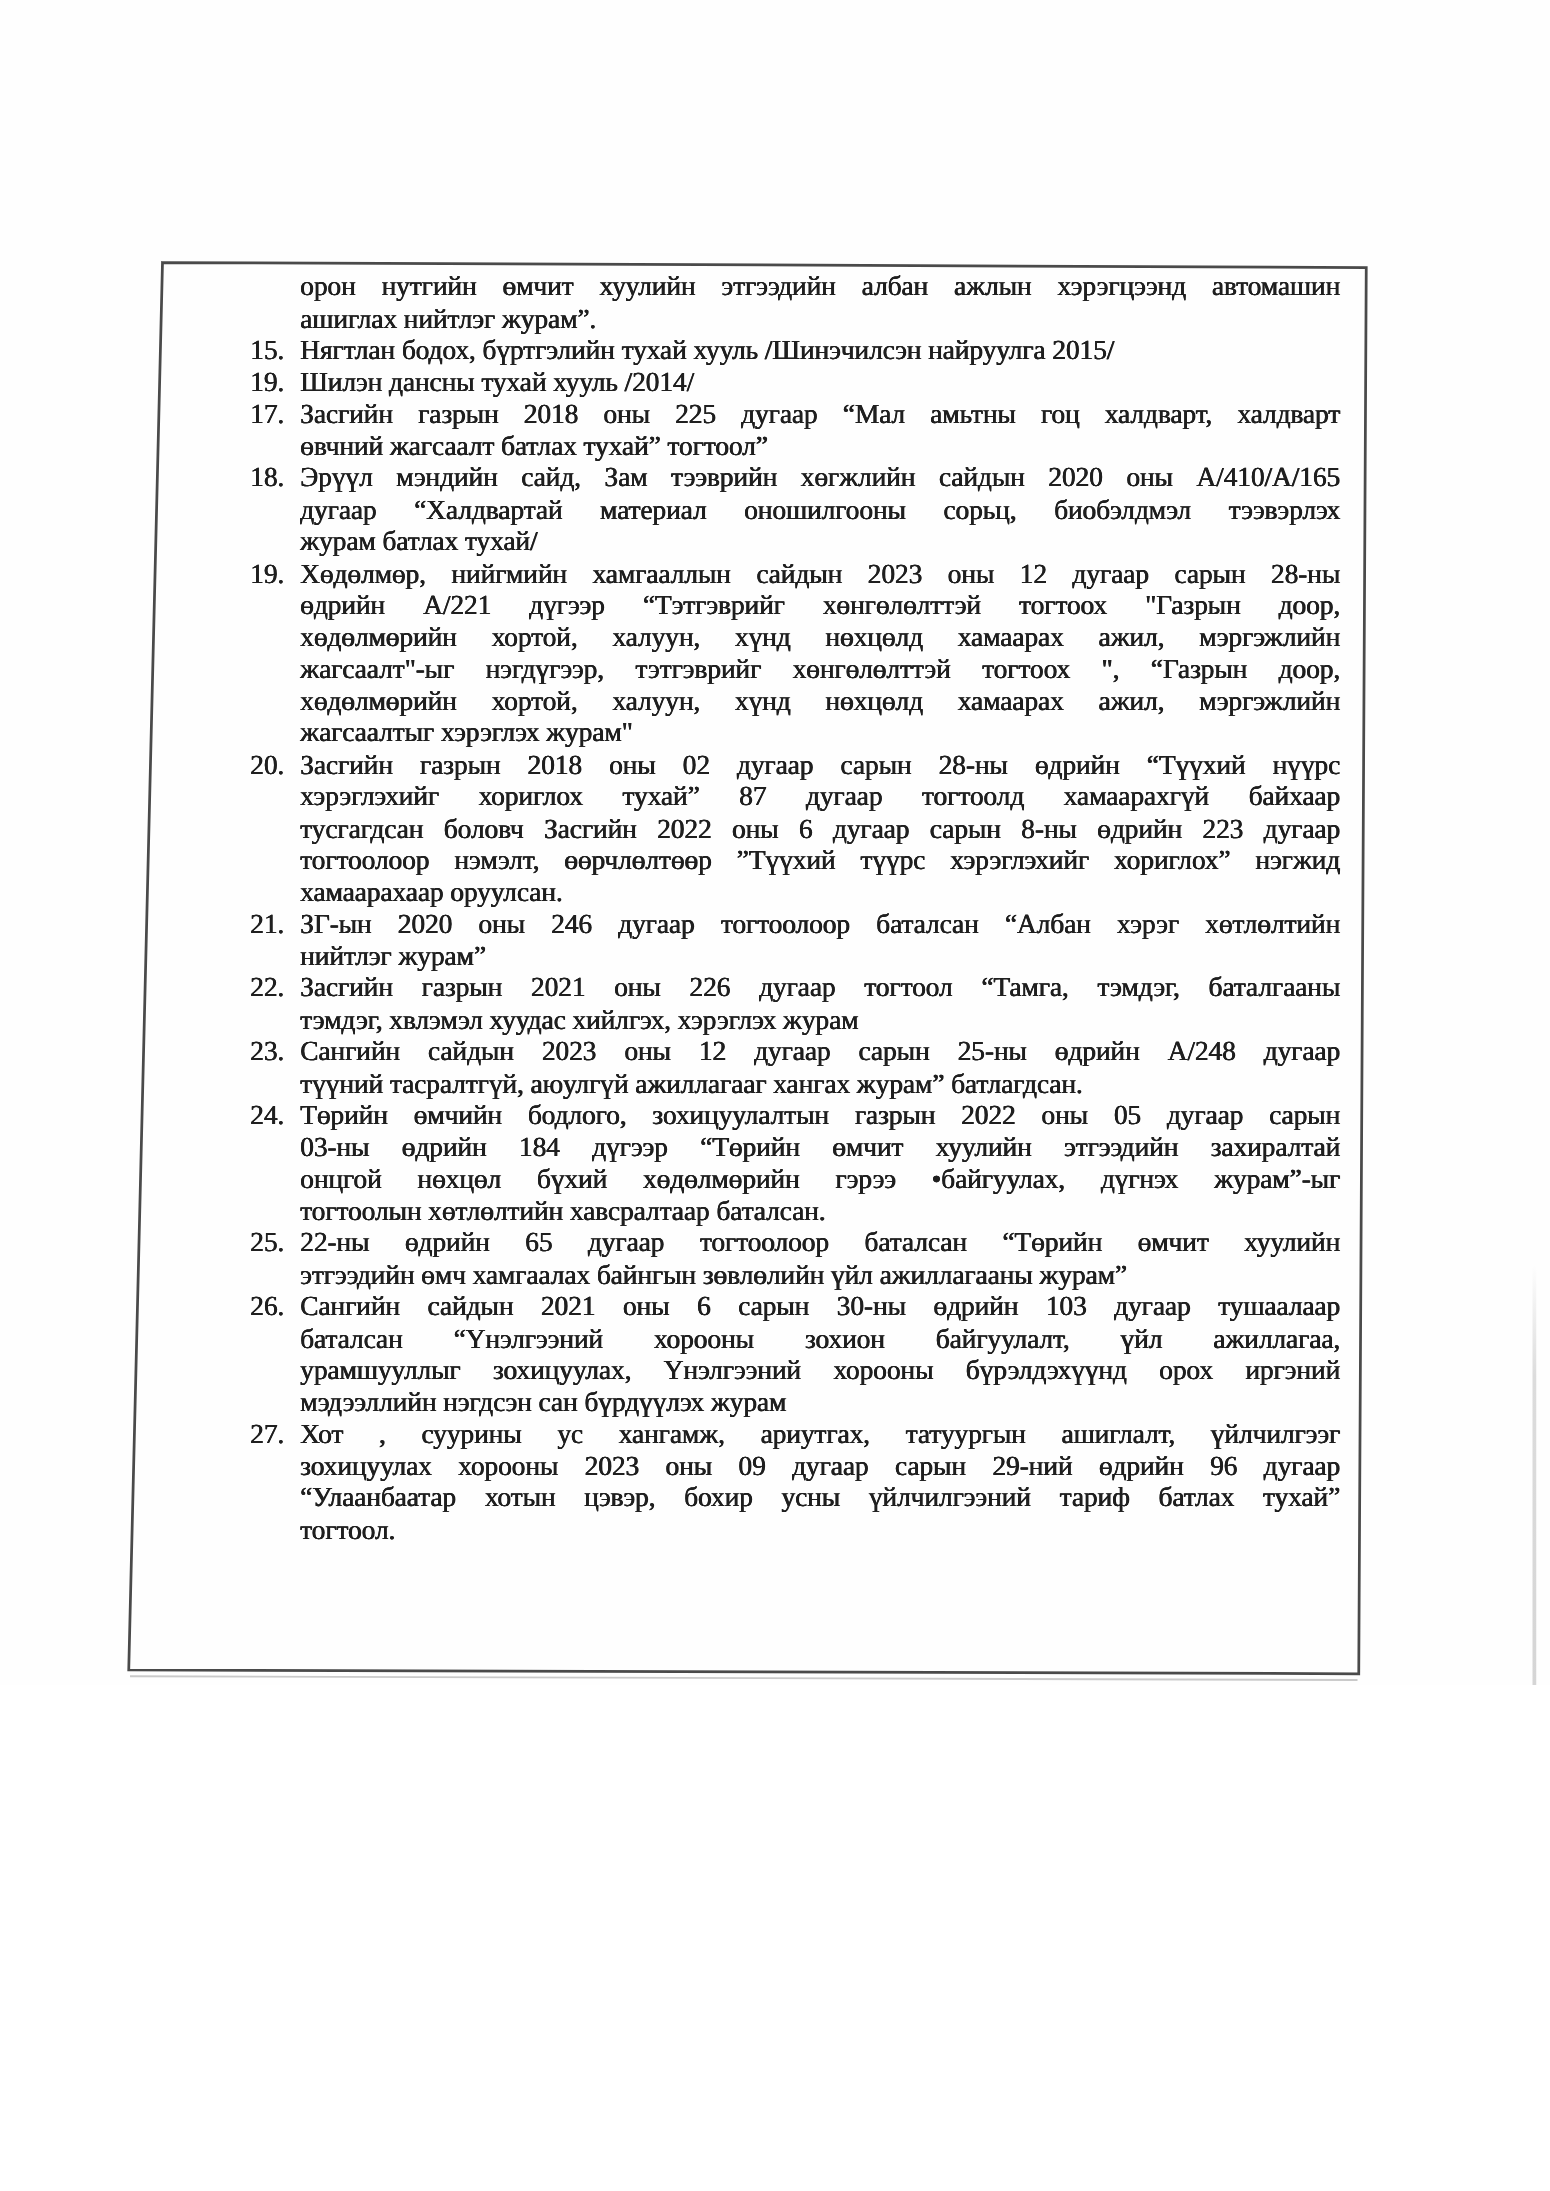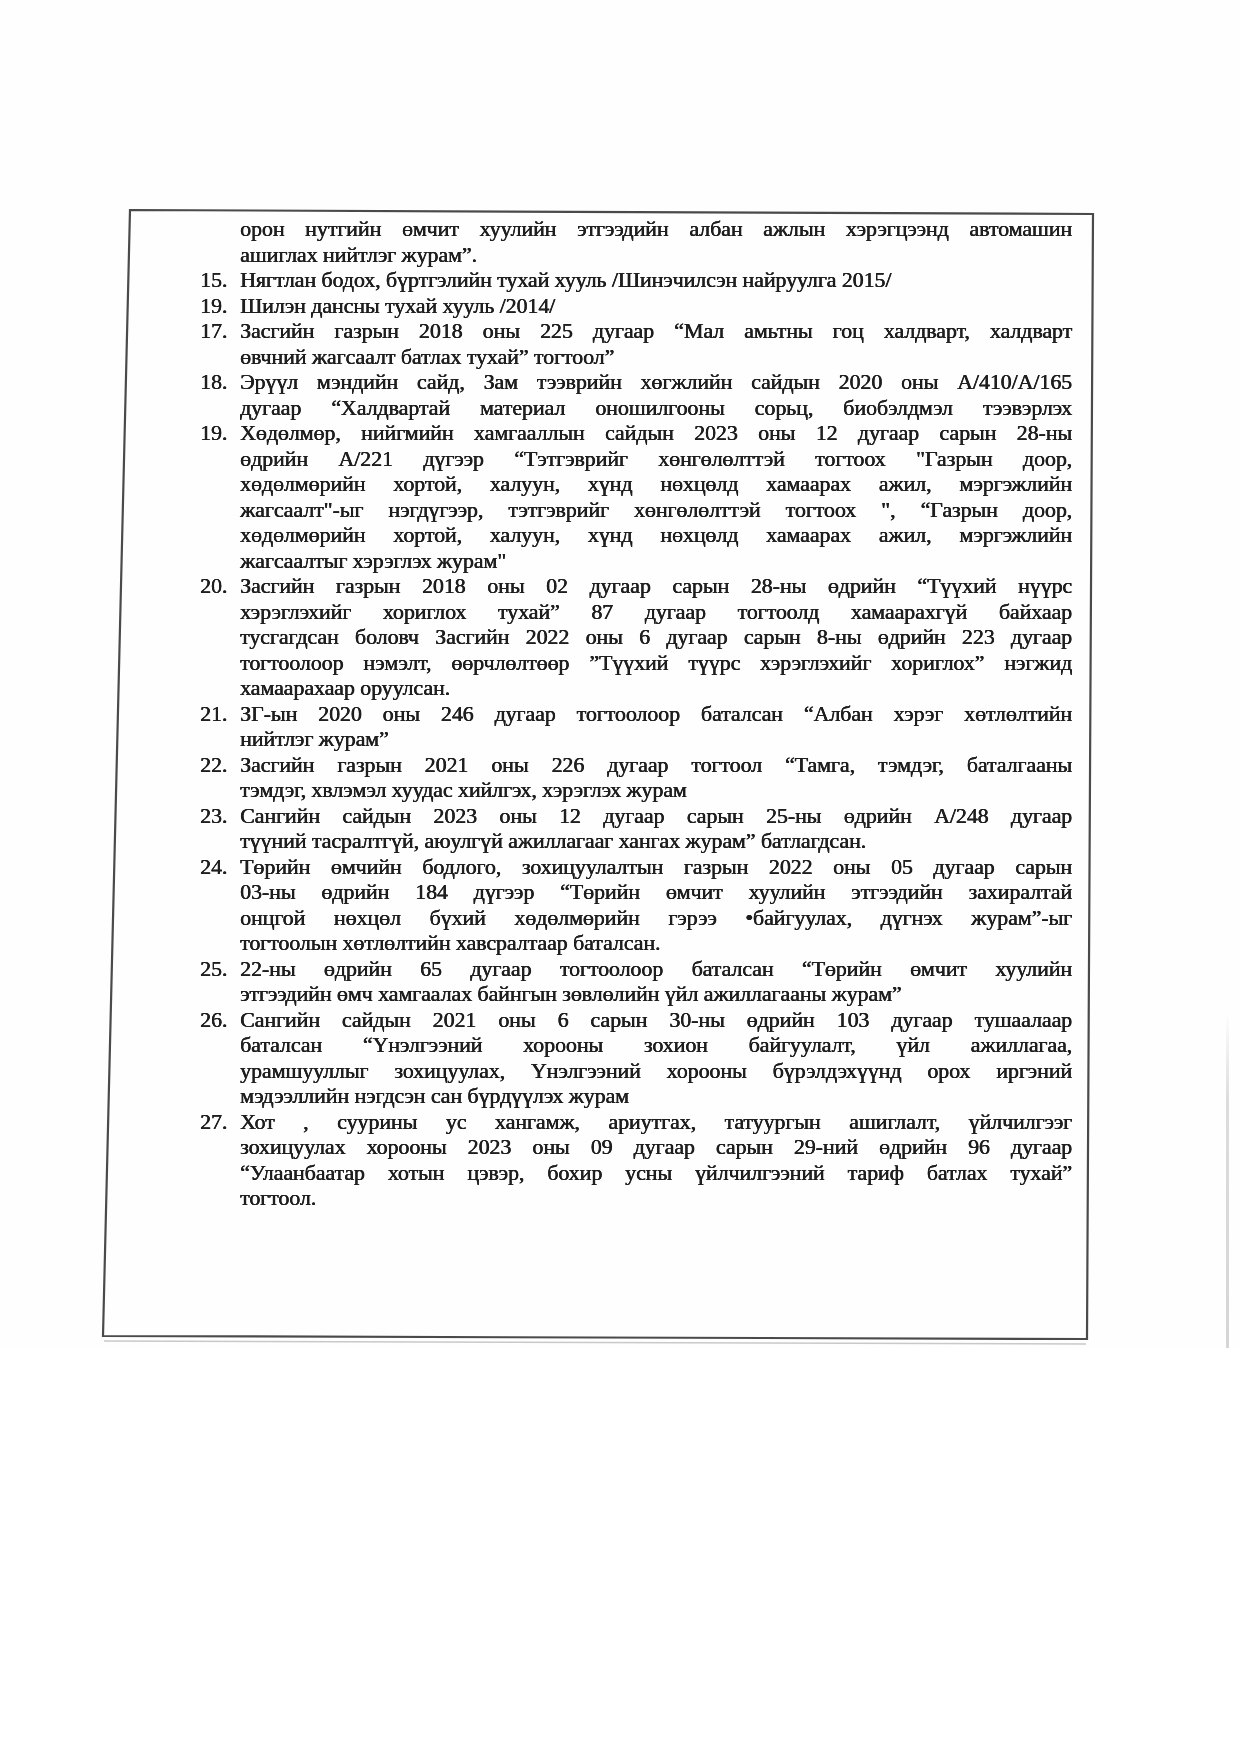--- a/index.html
+++ b/index.html
@@ -108,20 +108,21 @@
         </div>
         <div class="item">
           <span class="item-number">17.</span>
           <div class="line">Засгийн газрын 2018 оны 225 дугаар  “Мал амьтны гоц халдварт, халдварт</div>
           <div class="line last">өвчний жагсаалт батлах тухай” тогтоол”</div>
         </div>
         <div class="item">
           <span class="item-number">18.</span>
           <div class="line">Эрүүл мэндийн сайд, Зам тээврийн хөгжлийн сайдын 2020 оны А/410/А/165</div>
           <div class="line">дугаар “Халдвартай материал оношилгооны сорьц, биобэлдмэл тээвэрлэх</div>
+          <div class="line last">журам батлах тухай/</div>
         </div>
         <div class="item">
           <span class="item-number">19.</span>
           <div class="line">Хөдөлмөр, нийгмийн хамгааллын сайдын 2023 оны 12 дугаар сарын 28-ны</div>
           <div class="line">өдрийн А/221 дүгээр “Тэтгэврийг хөнгөлөлттэй тогтоох  "Газрын доор,</div>
           <div class="line">хөдөлмөрийн хортой, халуун, хүнд нөхцөлд хамаарах ажил, мэргэжлийн</div>
           <div class="line">жагсаалт"-ыг нэгдүгээр, тэтгэврийг хөнгөлөлттэй тогтоох ", “Газрын доор,</div>
           <div class="line">хөдөлмөрийн хортой, халуун, хүнд нөхцөлд хамаарах ажил, мэргэжлийн</div>
           <div class="line last">жагсаалтыг хэрэглэх журам"</div>
         </div>

